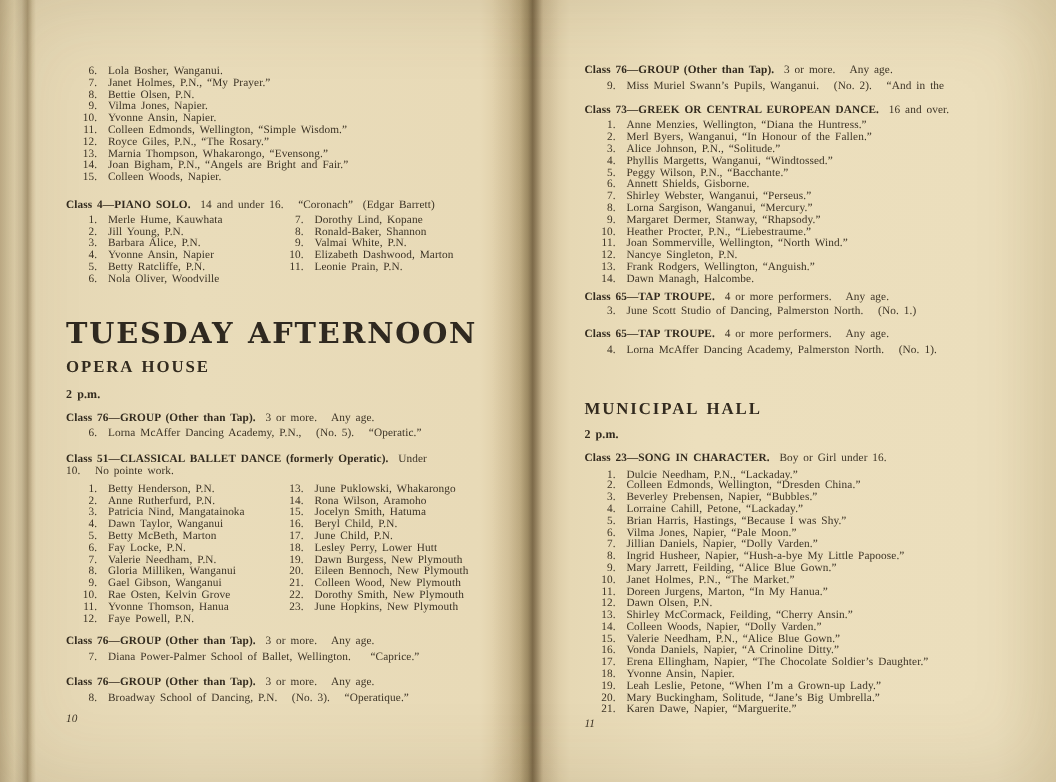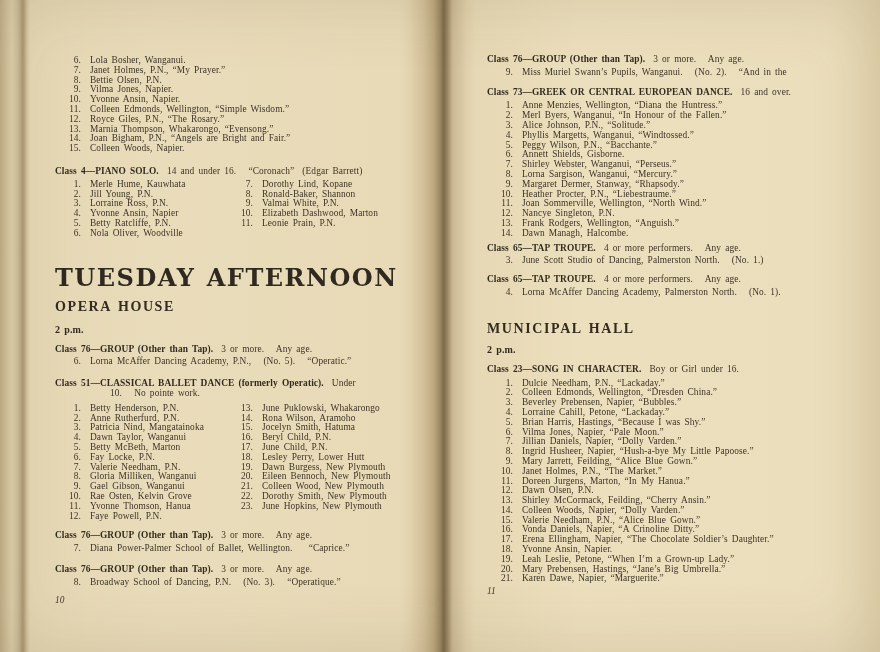--- a/index.html
+++ b/index.html
@@ -19,34 +19,34 @@
   .leftedge{position:absolute;left:0;top:0;width:30px;height:652px;pointer-events:none;
     background:linear-gradient(90deg,rgba(118,98,64,.22) 0px,rgba(118,98,64,.04) 12px,
       rgba(88,70,42,.30) 23px,rgba(88,70,42,.05) 27px,rgba(118,98,64,0) 30px);}
   .page{position:absolute;font-size:9.4px;line-height:9.8px;letter-spacing:.1px;word-spacing:1.6px;}
   #pageL{left:55px;top:56px;width:372px;}
   #pageR{left:487px;top:50px;width:372px;}
   .row{display:flex;}
   .num{flex:0 0 26px;text-align:right;padding-right:9px;white-space:pre;}
   .txt{flex:1;white-space:pre-wrap;}
   .cont{margin-left:62px;white-space:pre-wrap;}
-  .hang{margin-left:55px;white-space:pre-wrap;}
+  .hang{white-space:pre-wrap;}
   .classhead{white-space:pre-wrap;}
   .classhead .b{font-weight:bold;color:#332b1f;}
   .cols{display:flex;}
   .c1{width:172px;flex:none;}
   .c2{flex:1;}
   .session{font-family:"DejaVu Serif",serif;font-weight:bold;font-size:24px;line-height:26px;
     letter-spacing:1.5px;color:#2f2920;text-align:left;}
   .venue{font-weight:bold;font-size:14px;line-height:14px;letter-spacing:1.6px;color:#332b1f;text-align:left;}
   .time{font-weight:bold;font-size:10px;line-height:10px;text-align:left;color:#332b1f;}
   .pageno{font-style:italic;}
   .mt3{margin-top:3px}.mt4{margin-top:4px}.mt5{margin-top:5px}.mt9{margin-top:9px}
   .mt10{margin-top:10px}.mt11{margin-top:11px}.mt12{margin-top:12px}.mt13{margin-top:13px}
-  .mt24{margin-top:24px}.mt26{margin-top:26px}
+  .mt24{margin-top:37px}.mt26{margin-top:26px}
 </style>
 </head>
 <body>
 
 <div class="scan">
 
   <div class="page" id="pageL">
 
     <div class="numlist">
 
@@ -111,21 +111,21 @@
             <span class="txt">Merle Hume, Kauwhata</span>
           </div>
 
           <div class="row">
             <span class="num">2.</span>
             <span class="txt">Jill Young, P.N.</span>
           </div>
 
           <div class="row">
             <span class="num">3.</span>
-            <span class="txt">Lorraine Ross, P.N.</span>
+            <span class="txt">Barbara Alice, P.N.</span>
           </div>
 
           <div class="row">
             <span class="num">4.</span>
             <span class="txt">Yvonne Ansin, Napier</span>
           </div>
 
           <div class="row">
             <span class="num">5.</span>
             <span class="txt">Betty Ratcliffe, P.N.</span>
@@ -504,21 +504,21 @@
           <span class="txt">Yvonne Ansin, Napier.</span>
         </div>
 
         <div class="row">
           <span class="num">19.</span>
           <span class="txt">Leah Leslie, Petone, “When I’m a Grown-up Lady.”</span>
         </div>
 
         <div class="row">
           <span class="num">20.</span>
-          <span class="txt">Mary Prebensen, Hastings, “Jane’s Big Umbrella.”</span>
+          <span class="txt">Mary Buckingham, Solitude, “Jane’s Big Umbrella.”</span>
         </div>
 
         <div class="row">
           <span class="num">21.</span>
           <span class="txt">Karen Dawe, Napier, “Marguerite.”</span>
         </div>
       </div>
 
     <div class="pageno mt3">11</div>
   </div>

